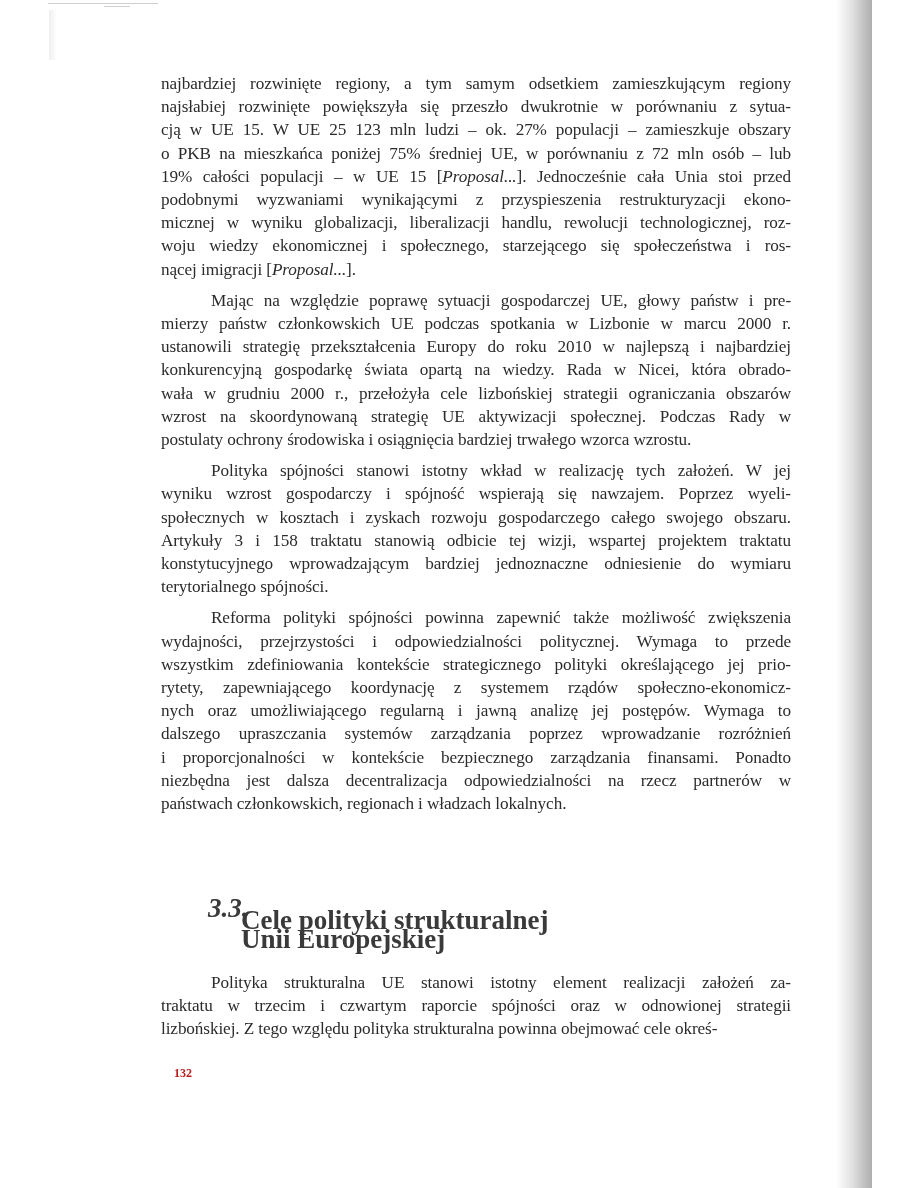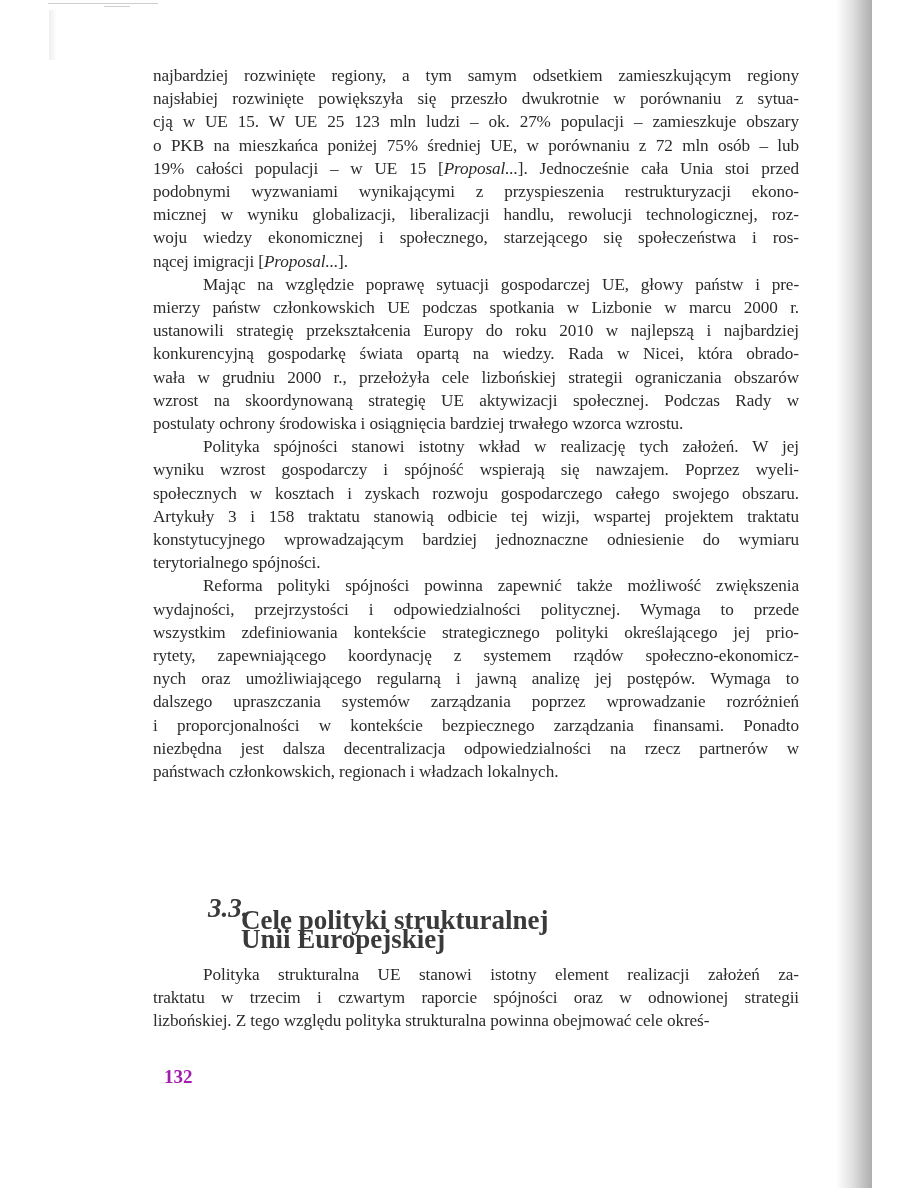--- a/index.html
+++ b/index.html
@@ -46,21 +46,21 @@
   .text-block {
     position: absolute;
     left: 153px;
     width: 646px;
     font-size: 17.2px;
     line-height: 23.2px;
     text-align: justify;
     color: #2b2b2b;
   }
   .para {
-    margin: 0;
+    margin: 8px;
     text-align: justify;
   }
   .para .line {
     display: block;
     text-align: justify;
     text-align-last: justify;
     white-space: nowrap;
     letter-spacing: -0.1px;
   }
   .para .line.last {
@@ -86,25 +86,25 @@
     font-style: italic;
   }
   .heading .title {
     position: absolute;
     left: 33px;
     top: 0;
     white-space: nowrap;
   }
   .page-number {
     position: absolute;
-    left: 164px;
+    left: 174px;
     top: 1066px;
     font-weight: bold;
-    font-size: 19px;
-    color: #a21caf;
+    font-size: 12px;
+    color: #b91c1c;
   }
 </style>
 </head>
 <body>
 
 <div class="page">
   <div class="left-edge"></div>
   <div class="top-mark" style="left:48px;width:110px;"></div>
   <div class="top-mark" style="left:104px;width:26px;top:6px;"></div>
   <div class="gutter-shadow"></div>

